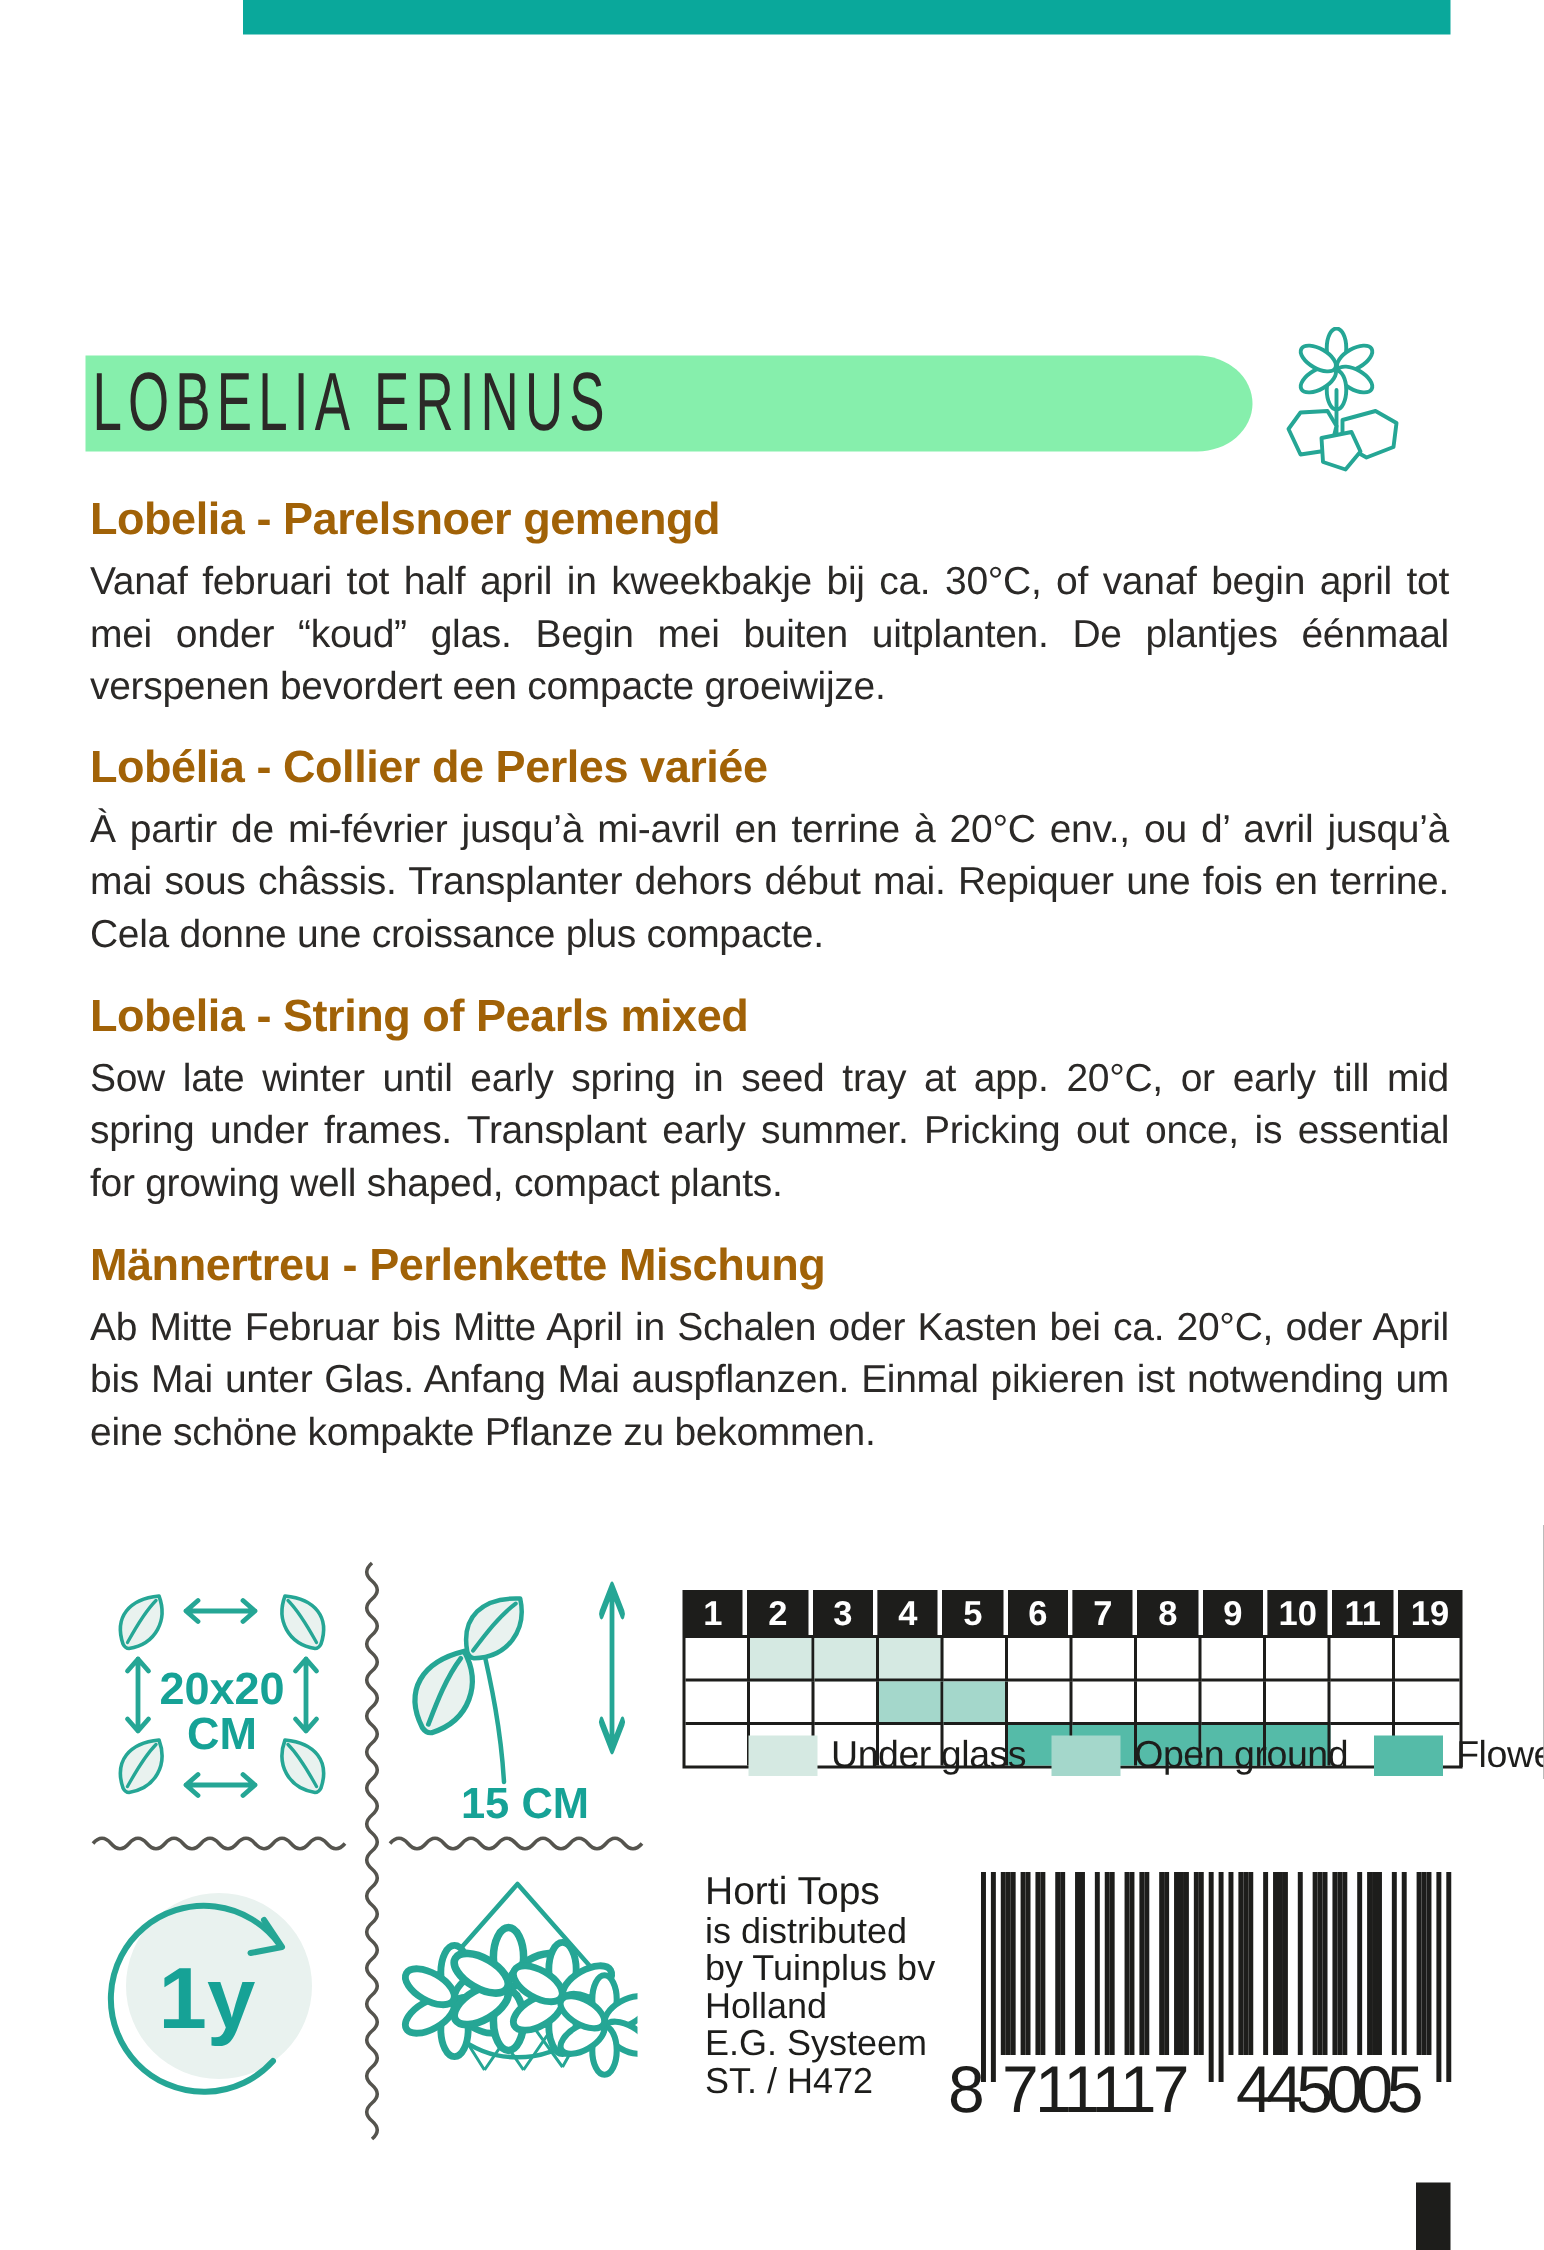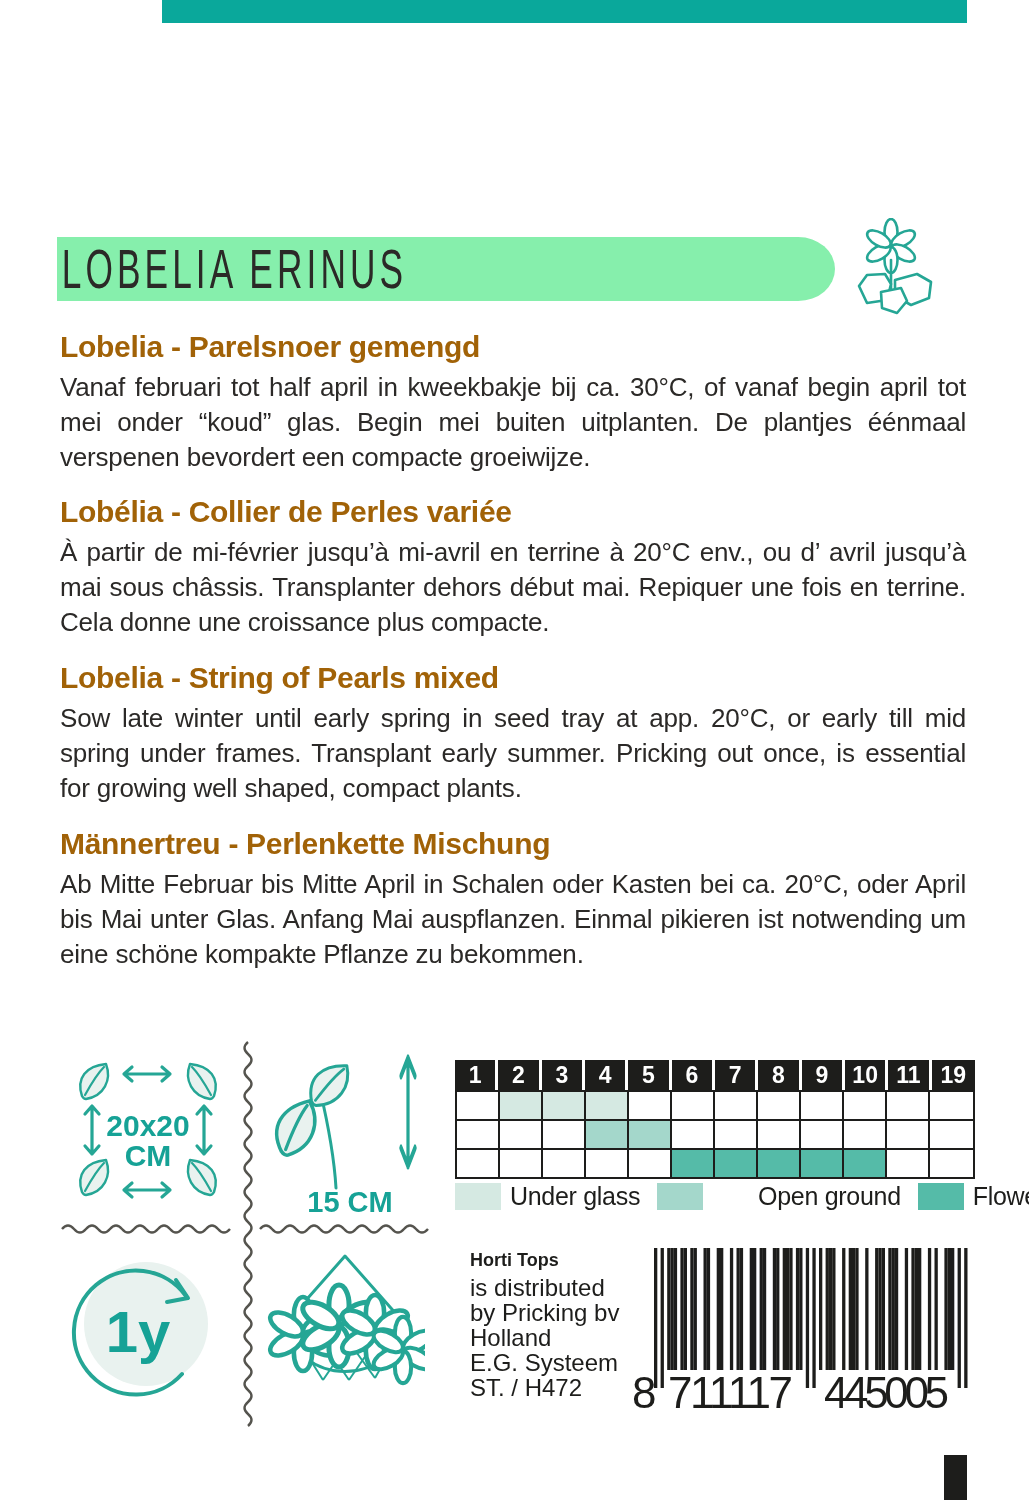--- a/index.html
+++ b/index.html
@@ -38,28 +38,28 @@
     background:#1d1d1b;color:#fff;font-weight:bold;font-size:23px;height:30px;
     display:flex;align-items:center;justify-content:center;border-right:3px solid #fff;
   }
   .cal-head-cell:last-child{border-right:none;}
   .cal-body{border:2px solid #1d1d1b;border-top:2px solid #1d1d1b;}
   .cal-row{display:grid;grid-template-columns:repeat(12,1fr);}
   .cal-cell{height:27px;border-right:2px solid #1d1d1b;border-bottom:2px solid #1d1d1b;}
   .cal-row:last-child .cal-cell{border-bottom:none;}
   .cal-cell:nth-child(12){border-right:none;}
 
-  .legend{position:absolute;left:455px;top:1182px;width:520px;display:flex;align-items:center;}
+  .legend{position:absolute;left:455px;top:1156px;width:520px;display:flex;align-items:center;padding-left:44px;}
   .legend-item{display:flex;align-items:center;}
   .legend-swatch{width:46px;height:27px;margin-right:9px;flex:none;}
   .legend-label{font-size:25px;color:#1d1d1b;letter-spacing:-0.3px;white-space:nowrap;}
 
   
   .distributor{position:absolute;left:470px;top:1248px;width:175px;font-size:24px;line-height:25px;color:#1d1d1b;}
-  .distributor .dist-name{font-weight:bold;font-size:18px;margin-bottom:2px;}
+  .distributor .dist-name{font-weight:normal;font-size:26px;margin-bottom:2px;}
   .barcode{position:absolute;left:632px;top:1248px;width:345px;height:165px;}
 
   .corner-mark{position:absolute;left:944px;top:1455px;width:23px;height:45px;background:#1d1d1b;}
 
   svg{display:block;}
 </style>
 </head>
 <body>
 
 <div class="page">
@@ -241,34 +241,34 @@
           <div class="cal-cell"></div>
         </div>
       </div>
   </div>
 
   <div class="legend">
       <div class="legend-item" style="margin-right: 17px;">
         <div class="legend-swatch" style="background: rgb(213, 233, 226);"></div>
         <div class="legend-label">Under glass</div>
       </div>
-      <div class="legend-item" style="margin-right: 17px; gap: 46px;">
+      <div class="legend-item" style="margin-right: 17px;">
         <div class="legend-swatch" style="background: rgb(164, 215, 203);"></div>
         <div class="legend-label">Open ground</div>
       </div>
       <div class="legend-item">
         <div class="legend-swatch" style="background: rgb(85, 187, 168);"></div>
         <div class="legend-label">Flowers</div>
       </div>
     </div>
 
   <div class="distributor">
     <div class="dist-name">Horti Tops</div>
     <div>is distributed</div>
-    <div>by Pricking bv</div>
+    <div>by Tuinplus bv</div>
     <div>Holland</div>
     <div>E.G. Systeem</div>
     <div>ST. / H472</div>
   </div>
 
   <svg class="barcode" viewBox="0 0 345 165">
       <rect x="22.00" y="0" width="3.30" height="140" fill="#1d1d1b"></rect>
       <rect x="28.60" y="0" width="3.30" height="140" fill="#1d1d1b"></rect>
       <rect x="35.20" y="0" width="3.30" height="122" fill="#1d1d1b"></rect>
       <rect x="38.50" y="0" width="3.30" height="122" fill="#1d1d1b"></rect>

